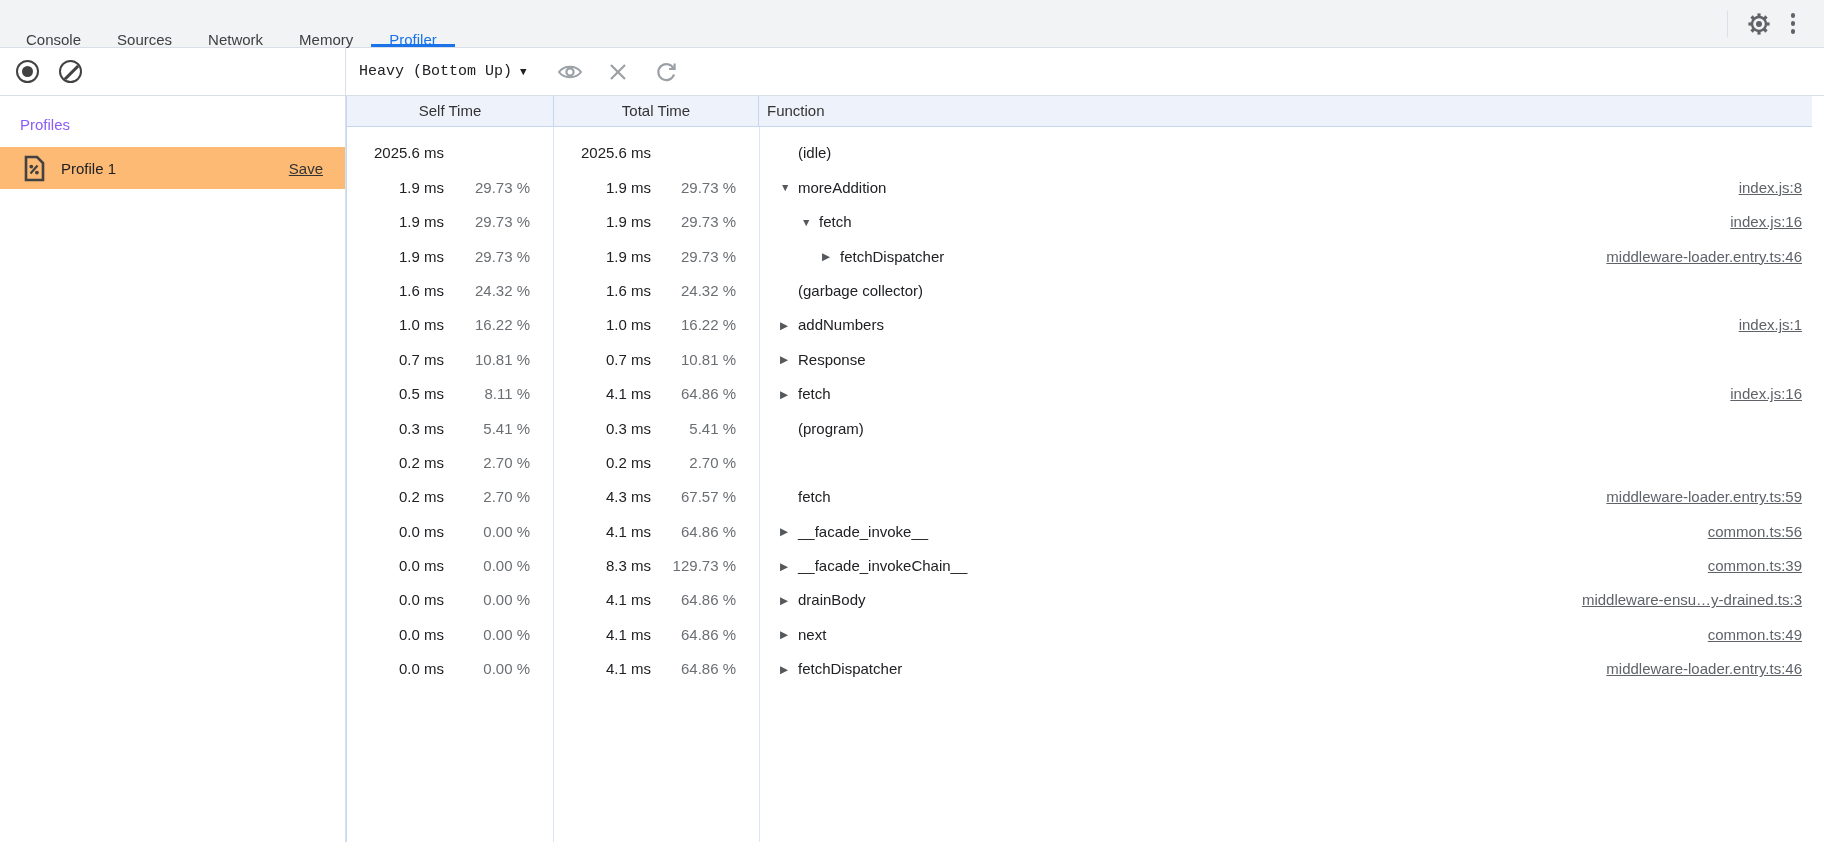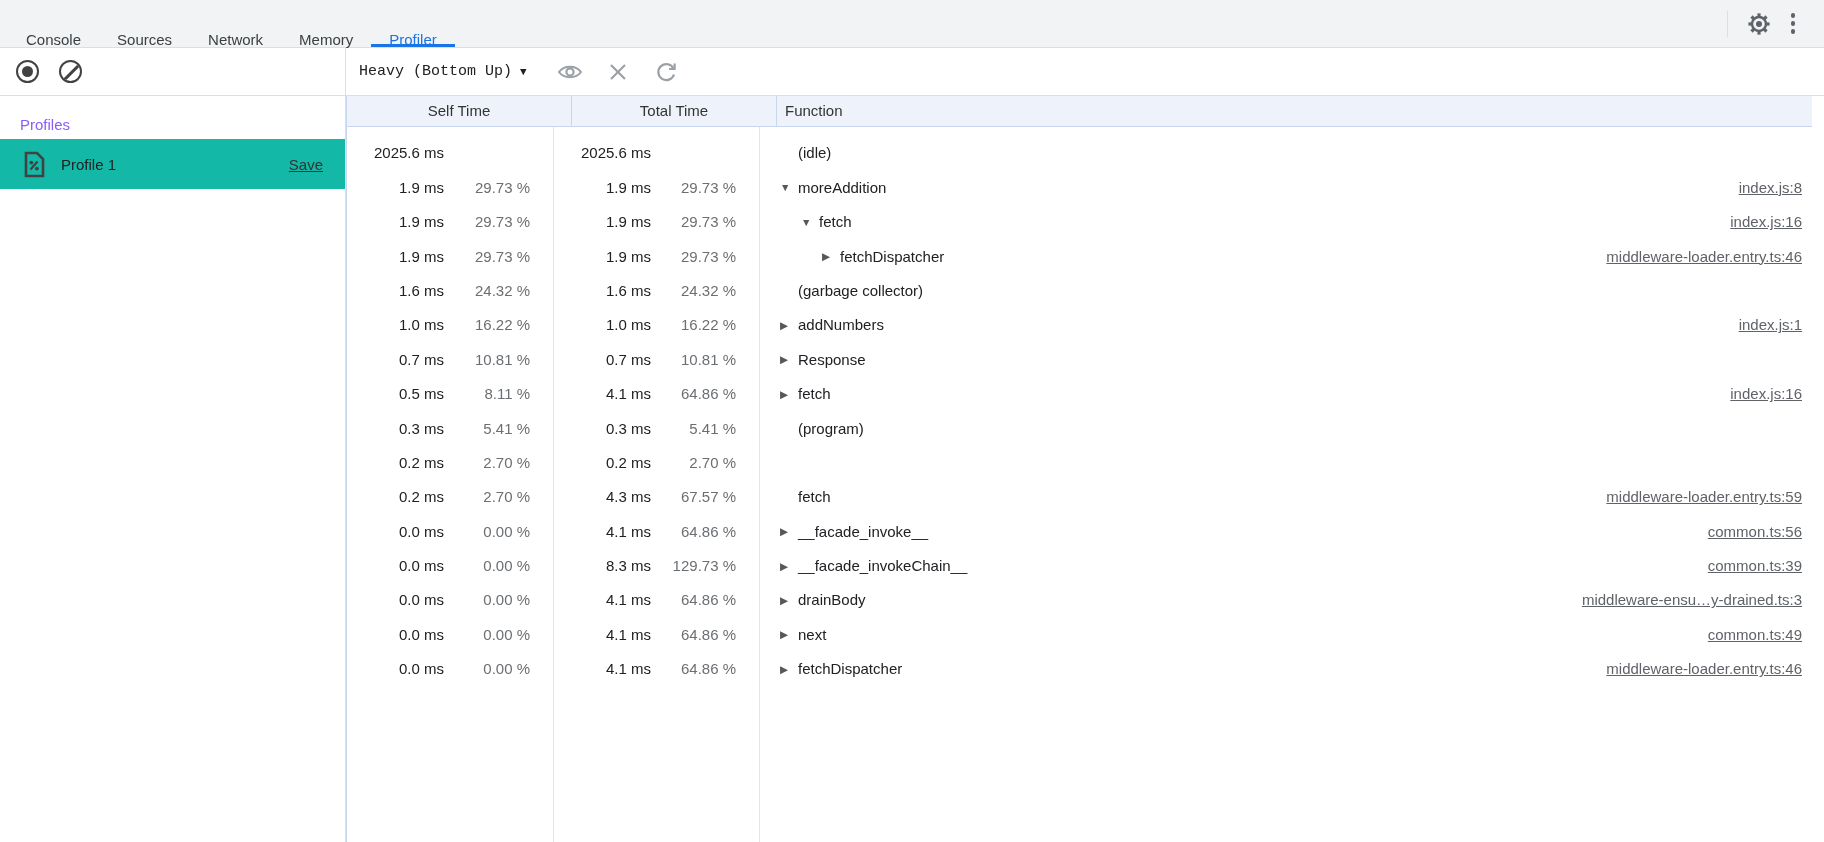--- a/index.html
+++ b/index.html
@@ -60,22 +60,22 @@
     position:relative; overflow:hidden;
   }
   .clear-icon::after {
     content:""; position:absolute; left:50%; top:-3px; bottom:-3px;
     width:2.5px; background:#424242; transform:rotate(45deg);
   }
   .sidebar-content { padding-top:14px; }
   .profiles-title { padding:6px 0 6px 20px; color:#8b5cf6; }
   .section-title { margin-top:18px; padding:6px 0 6px 20px; color:#5f6368; }
   .profile-row {
-    height:50px;
-    background:#14b8a6;
+    margin-top:8px; height:42px;
+    background:#fdba74;
     display:flex; align-items:center;
     padding:0 22px 0 22px;
   }
   .profile-name { margin-left:14px; }
   .save-link { margin-left:auto; color:#333; text-decoration:underline; cursor:pointer; }
 
   
   .panel { flex:1; display:flex; flex-direction:column; border-left:1px solid #d8dfe8; }
   .panel-toolbar {
     height:48px; flex:0 0 48px;
@@ -94,21 +94,21 @@
   .grid { width:1466px; display:flex; flex-direction:column; border-left:1px solid #c8d7f0; }
   .gutter { flex:1; background:#fff; }
   .grid-header {
     height:31px; flex:0 0 31px;
     background:#eef3fb;
     border-bottom:1px solid #c8d7f0;
     display:flex;
     color:#333;
   }
   .gh-cell { line-height:30px; }
-  .gh-self { width:225px; text-align:center; border-right:1px solid #c8d7f0; }
+  .gh-self { width:207px; text-align:center; border-right:1px solid #c8d7f0; }
   .gh-total { width:205px; text-align:center; border-right:1px solid #c8d7f0; }
   .gh-fn { flex:1; padding-left:8px; }
   .grid-body { flex:1; position:relative; overflow:hidden; }
   .col-rule { position:absolute; top:0; bottom:0; width:1px; background:#dbe5f5; }
   .rule-1 { left:206px; }
   .rule-2 { left:412px; }
   .grid-row { height:34.4px; display:flex; align-items:flex-end; position:relative; }
   .cell-time { display:flex; align-items:center; }
   .cell-self { width:207px; }
   .cell-total { width:206px; }

